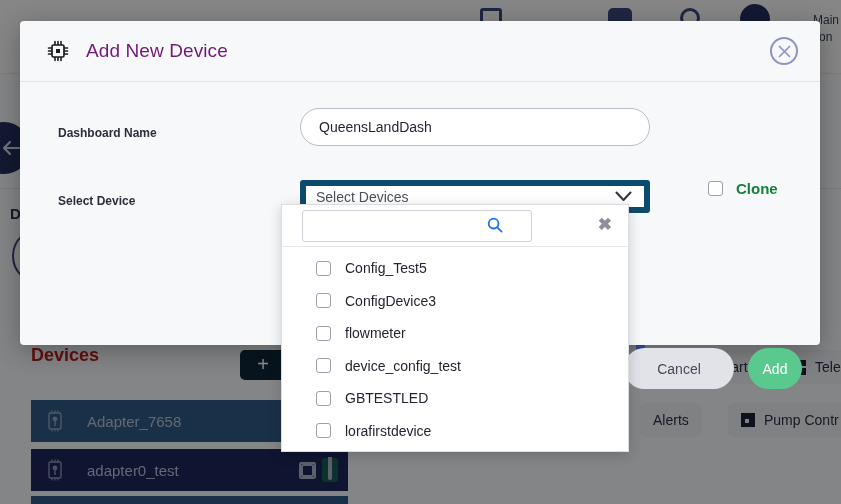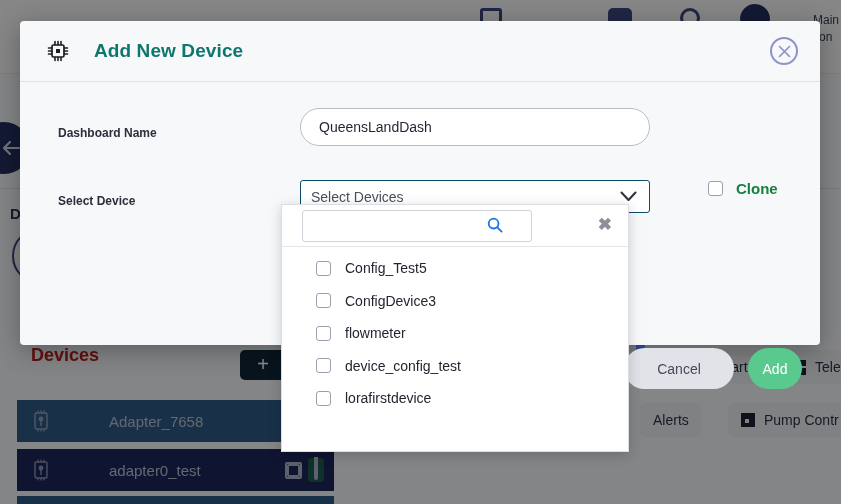--- a/index.html
+++ b/index.html
@@ -81,24 +81,23 @@
     position: absolute; left: 31px; top: 345px;
     font-size: 18px; font-weight: 700; color: #b91c1c;
   }
   .add-device-btn {
     position: absolute; left: 240px; top: 350px;
     width: 46px; height: 30px; border-radius: 5px;
     background: #10283a;
     color: #fff; font-size: 20px; line-height: 28px; text-align: center;
   }
   .device-row {
-    position: absolute; left: 17px; width: 317px; height: 42px;
+    position: absolute; left: 31px; width: 317px; height: 42px;
     display: flex; align-items: center;
     padding-left: 14px;
-    gap: 36px;
   }
   .device-row .chip-ico { width: 20px; height: 24px; opacity: .8; }
   .device-row .dev-name {
     margin-left: 22px; font-size: 15px; color: #b9c0d3;
   }
   .device-row .row-actions {
     position: absolute; right: 10px; display: flex; gap: 8px; align-items: center;
   }
   .copy-ico { width: 13px; height: 13px; border: 2px solid #aab3c9; border-radius: 2px; position: relative; }
   .copy-ico::before { content:""; position:absolute; left:-4px; top:-4px; width:13px; height:13px;
@@ -148,22 +147,22 @@
     box-shadow: 0 6px 26px rgba(0,0,0,.3);
     overflow: visible;
   }
   .modal-header {
     position: relative; height: 61px;
     border-bottom: 1px solid #e1e3e8;
     display: flex; align-items: center;
     padding-left: 26px;
   }
   .modal-title {
-    font-size: 19px; font-weight: 700; color: #0f766e;
-    margin-left: 24px; letter-spacing: .1px;
+    font-size: 19px; font-weight: 400; color: #701a75;
+    margin-left: 16px; letter-spacing: .1px;
   }
   .close-btn {
     position: absolute; right: 22px; top: 50%; transform: translateY(-50%);
     width: 28px; height: 28px; border-radius: 50%;
     border: 2px solid #8d93c4;
     display: flex; align-items: center; justify-content: center;
     cursor: pointer;
   }
 
   .modal-body { position: relative; padding: 0; }
@@ -182,21 +181,21 @@
     background: #fff;
     font-size: 14px; color: #1f2430;
     padding: 0 18px;
     font-family: "Liberation Sans", sans-serif;
     outline: none;
   }
 
   .select-box {
     position: absolute; left: 280px; top: 98px;
     width: 350px; height: 33px;
-    border: 1px solid #0c4a6e; border-radius: 3px;
+    border: 6px solid #0c4a6e; border-radius: 3px;
     background: #fff;
     display: flex; align-items: center; justify-content: space-between;
     padding: 0 12px 0 10px;
     font-size: 14px; color: #4a505e;
     cursor: pointer;
   }
 
   .clone-wrap {
     position: absolute; left: 688px; top: 98px;
     display: flex; align-items: center; gap: 13px;
@@ -412,16 +411,20 @@
     <div class="dd-item">
       <span class="cb"></span>
       <span>flowmeter</span>
     </div>
     <div class="dd-item">
       <span class="cb"></span>
       <span>device_config_test</span>
     </div>
     <div class="dd-item">
       <span class="cb"></span>
+      <span>GBTESTLED</span>
+    </div>
+    <div class="dd-item">
+      <span class="cb"></span>
       <span>lorafirstdevice</span>
     </div>
   </div>
 </div>
 
 </body></html>

